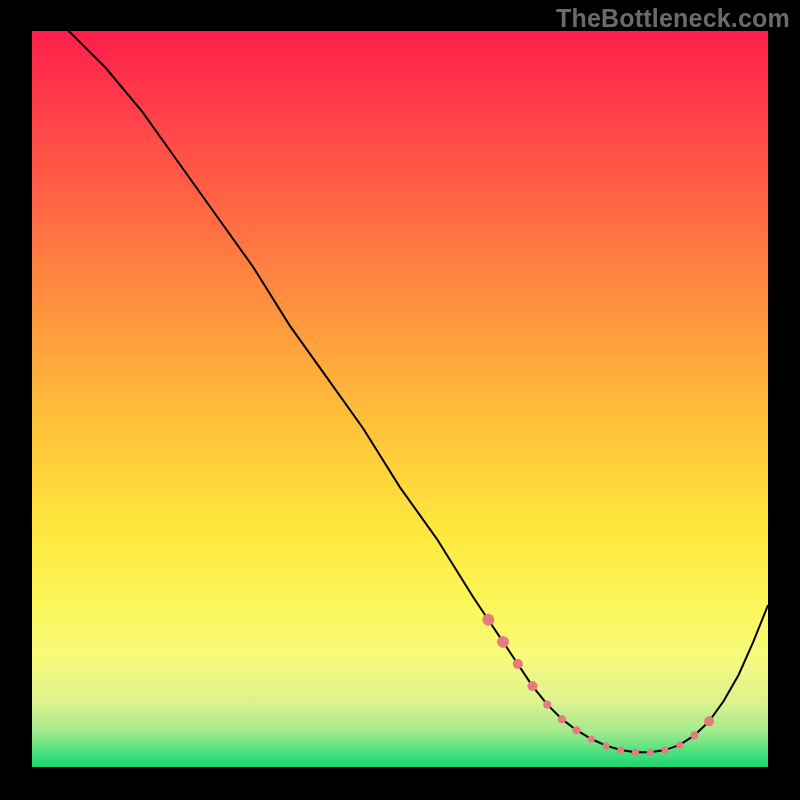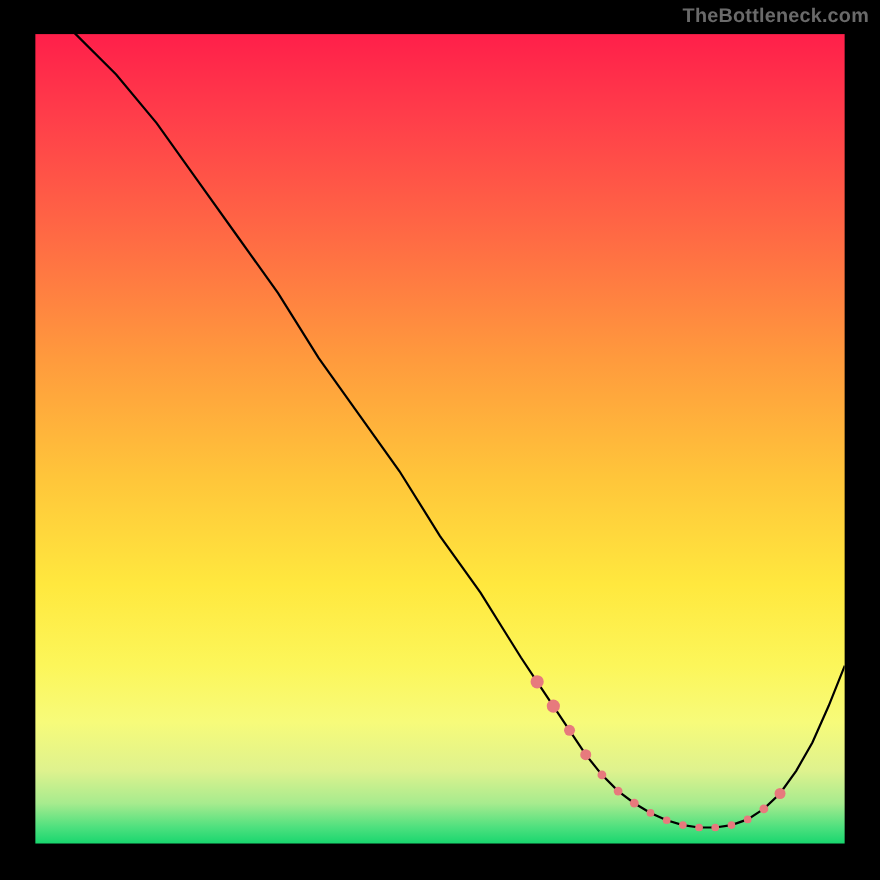--- a/index.html
+++ b/index.html
@@ -53,21 +53,21 @@
     left: 0;
     top: 0;
     width: 100%;
     height: 100%;
   }
   .attribution {
     position: absolute;
     top: 4px;
     right: 10px;
     font-family: Arial, Helvetica, sans-serif;
-    font-size: 18px;
+    font-size: 25px;
     font-weight: 600;
     color: #6a6a6a;
     letter-spacing: 0.2px;
   }
 </style>
 </head>
 <body>
 
 <div class="frame">
 

